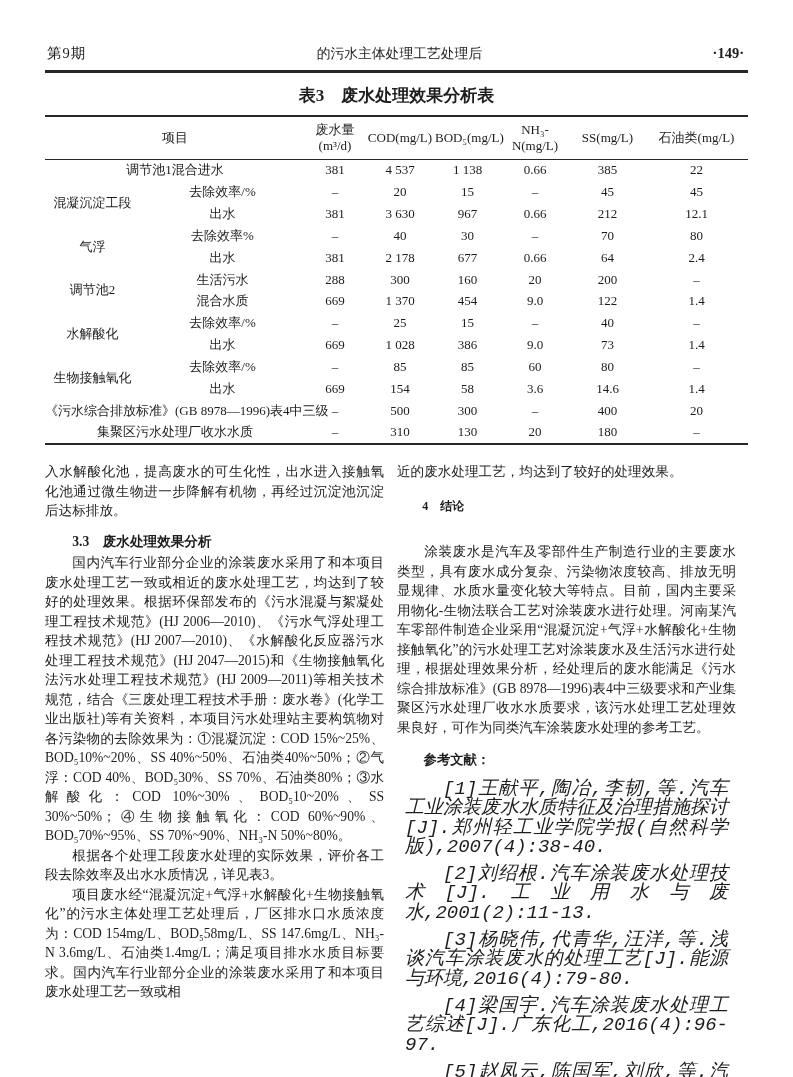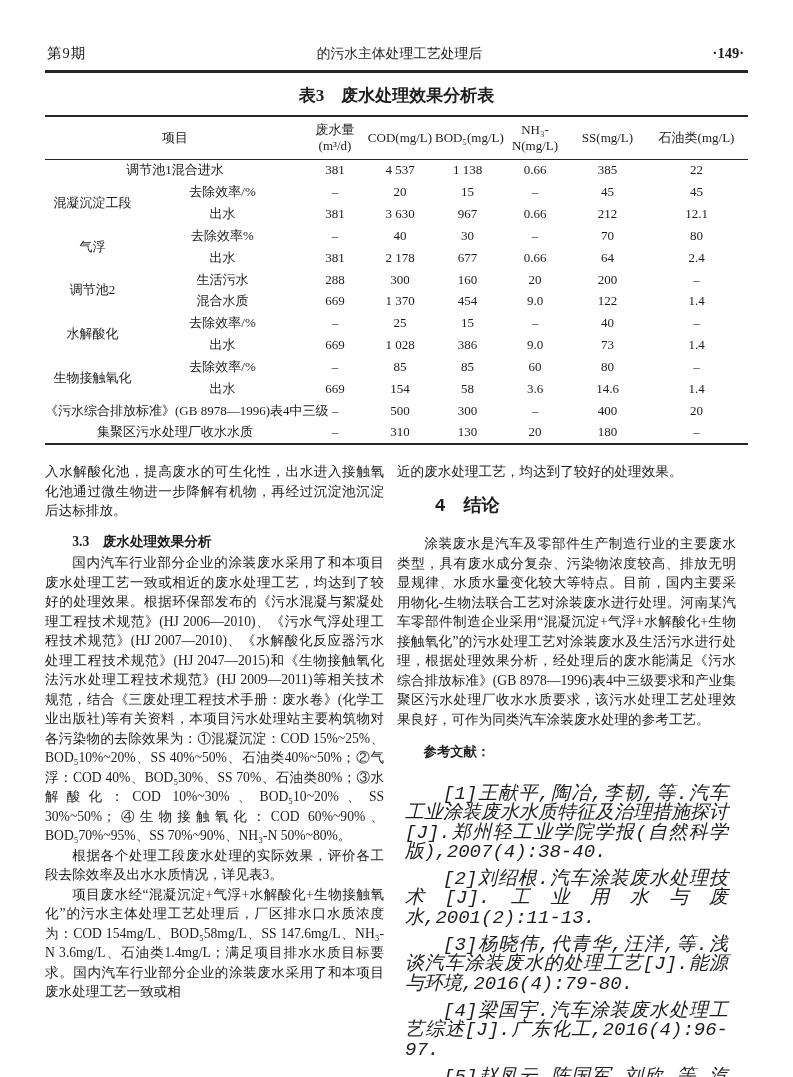--- a/index.html
+++ b/index.html
@@ -30,22 +30,22 @@
     padding:2.8px 0;line-height:1.25;overflow:visible;
   }
   table.analysis thead th{padding:4.5px 0;}
   td.nowrap{white-space:nowrap;}
   
   .columns{display:flex;gap:13px;margin-top:17px;}
   .col{width:339px;font-size:13.6px;line-height:19.5px;text-align:justify;}
   .col p{margin:0;}
   .indent{text-indent:2em;}
   h3.sub{font-size:13.6px;font-weight:bold;margin:11px 0 2px 0;text-indent:2em;line-height:19.5px;}
-  h2.sec{font-size:18px;font-weight:bold;margin:15px 0 18px 0;text-indent:2.1em;line-height:19.5px;font-family:Liberation Mono, monospace;}
-  .ref-title{font-weight:bold;text-indent:2em;margin:13px 0 23px 0;font-size:13.3px;}
+  h2.sec{font-size:12px;font-weight:bold;margin:15px 0 26px 0;text-indent:2.1em;line-height:19.5px;}
+  .ref-title{font-weight:bold;text-indent:2em;margin:13px 0 10px 0;font-size:13.3px;}
   .refs p{
     text-indent:2em;font-style:italic;font-size:19px;line-height:19.3px;margin:8px;
     font-family:Liberation Mono, monospace;
   }
 </style>
 </head>
 <body>
 
 <div class="page">
 

